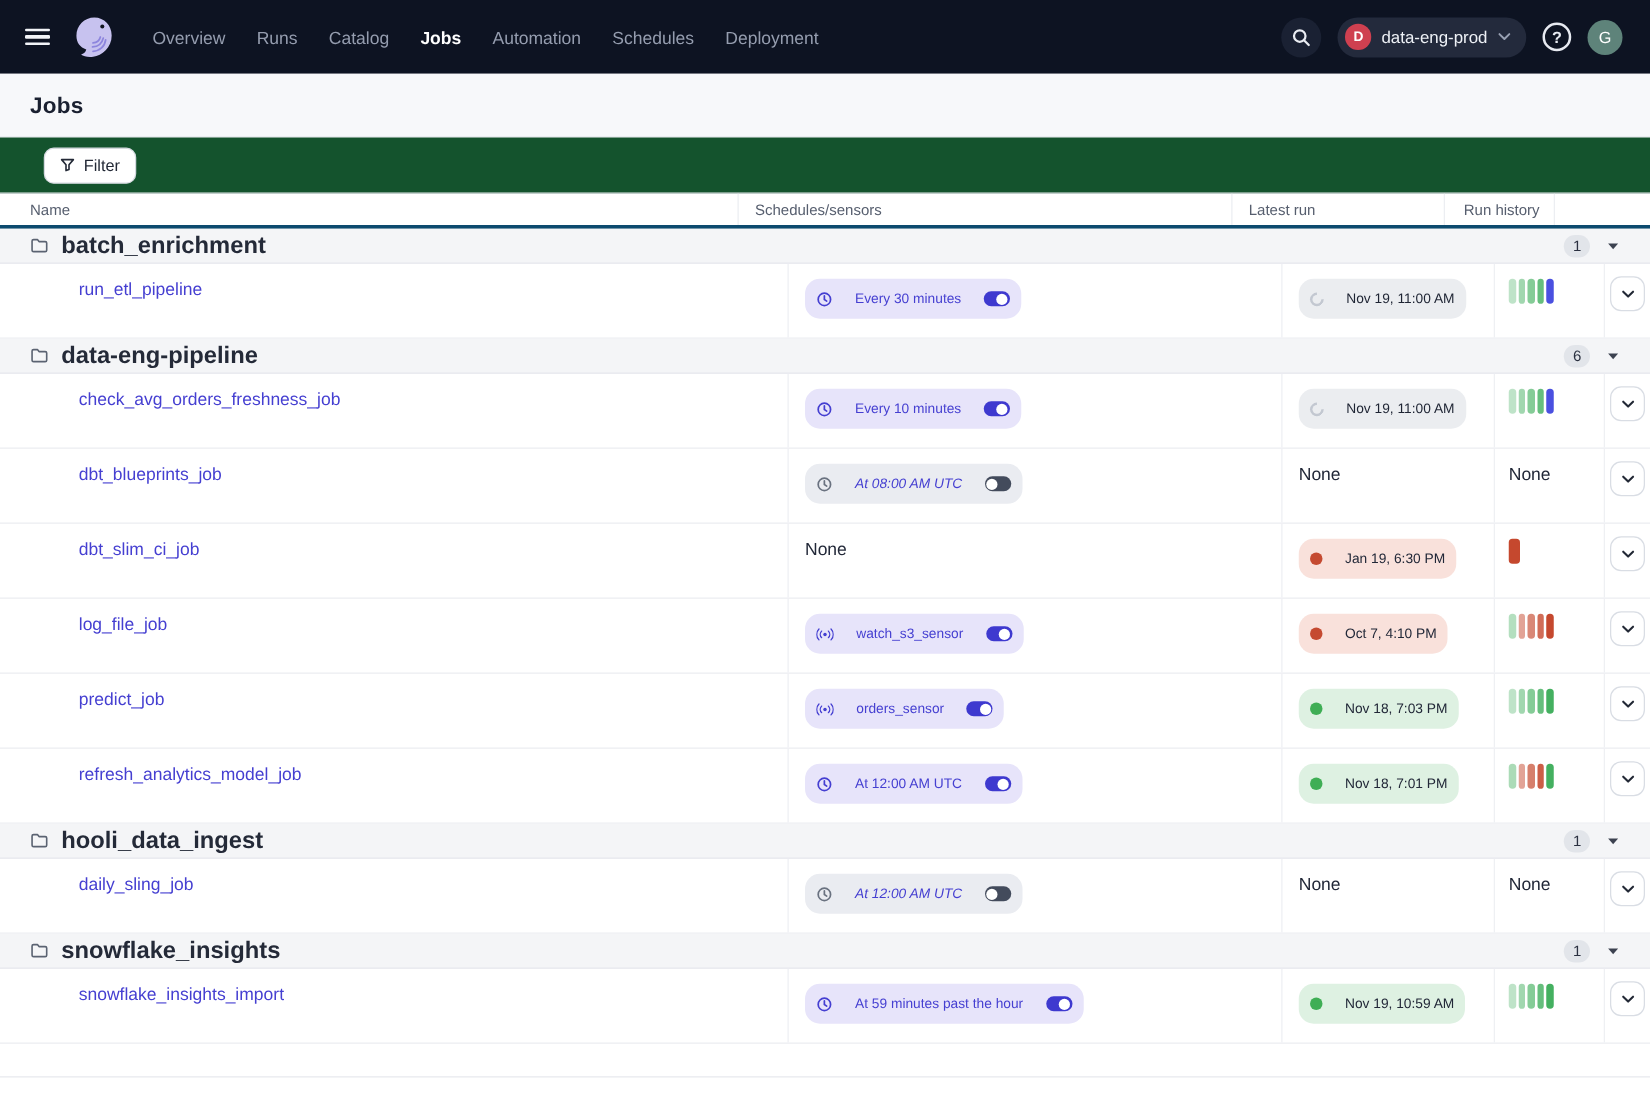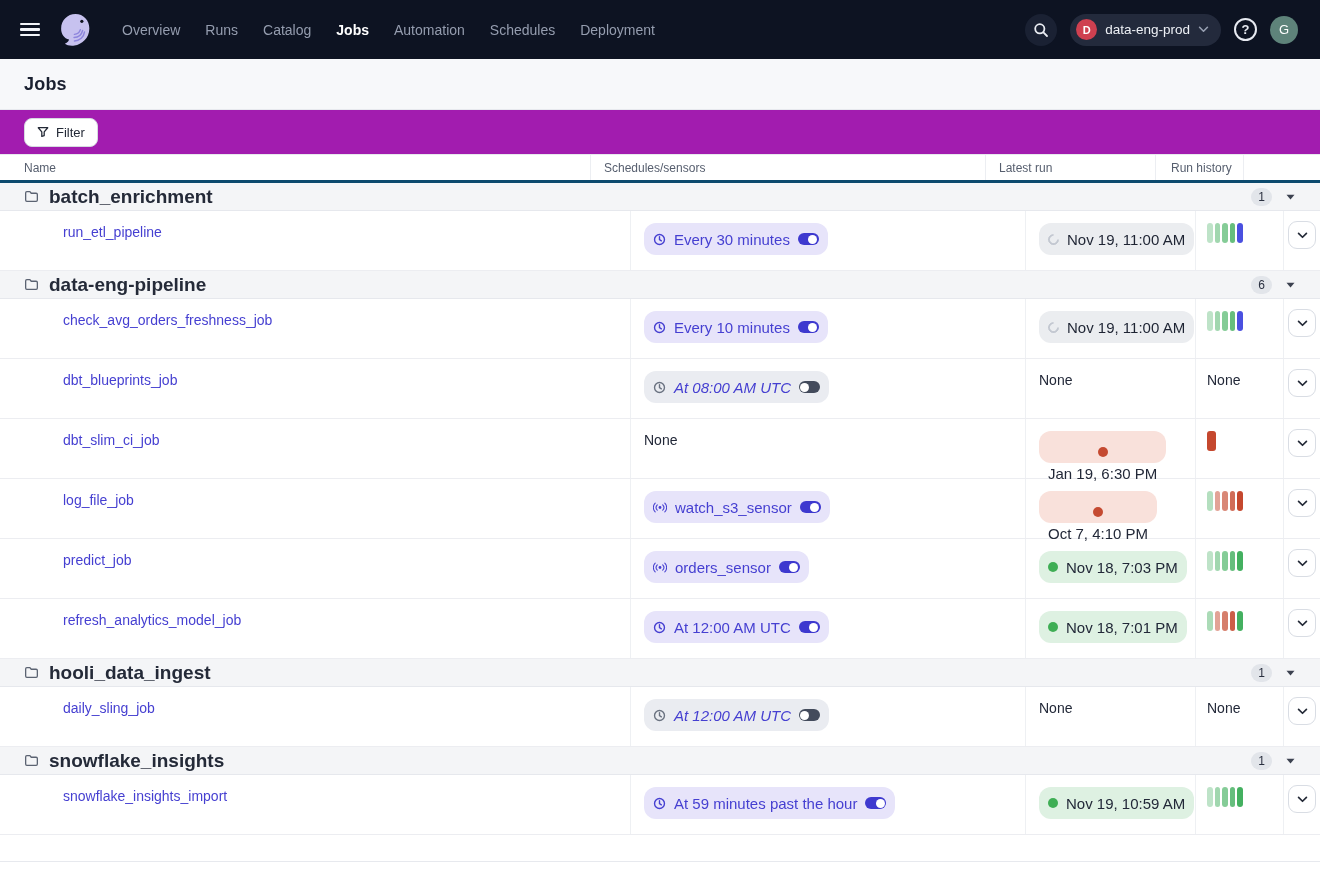--- a/index.html
+++ b/index.html
@@ -24,22 +24,22 @@
   .deploy-name { color:#eef1f6; font-size:13.5px; }
   .help-btn { width:23px; height:23px; border-radius:50%; border:2px solid #e7eaf1; color:#e7eaf1;
     font-size:13px; font-weight:700; display:flex; align-items:center; justify-content:center; cursor:pointer; }
   .avatar { width:28px; height:28px; border-radius:50%; background:#5e837a; color:#fff; font-size:13px;
     display:flex; align-items:center; justify-content:center; cursor:pointer; }
 
   
   .titlebar { height:51px; background:#f7f8fa; border-bottom:1px solid #e7e9ee; display:flex;
     align-items:center; padding:0 24px; }
   .page-title { font-size:18px; font-weight:700; color:#1a2030; letter-spacing:.2px; }
-  .filterbar { height:45px; background:#a21caf; border-bottom:1px solid #e7e9ee; display:flex;
-    align-items:center; padding:0 24px; }
+  .filterbar { height:45px; background:#14532d; border-bottom:1px solid #e7e9ee; display:flex;
+    align-items:center; padding:0 35px; }
   .filter-btn { height:29px; background:#fff; border:1px solid #d6dae1; border-radius:8px;
     display:inline-flex; align-items:center; gap:7px; padding:0 12px; font-size:13px; color:#232936;
     cursor:pointer; font-family:inherit; }
 
   
   .grid-row { display:grid; grid-template-columns:590px 395px 170px 88px 77px; }
   .thead { height:28px; align-items:center; border-bottom:3px solid #0c4a6e; }
   .hcell { font-size:12px; color:#565e6e; padding-left:13px; height:100%; display:flex; align-items:center; }
   .hcell:first-child { padding-left:24px; }
   .hcell + .hcell { border-left:1px solid #eceef2; }
@@ -57,27 +57,27 @@
   .job-row { height:60px; border-bottom:1px solid #ecedf1; }
   .jcell { padding:12px 0 0 13px;margin-left:40px; }
   .jcell + .jcell { border-left:1px solid #eef0f3; }
   .jcell.c1 { padding-left:23px; }
   .jcell.c4 { padding-left:11px; }
   .jcell.c5 { display:flex; justify-content:center; padding:10px 0 0 0; border-left:1px solid #eef0f3; }
   .job-link { font-size:14px; color:#453fd1; text-decoration:none; cursor:pointer; }
   .cell-text { font-size:14px; color:#222838; }
 
   .chip { display:inline-flex; align-items:center; height:24px; border-radius:12px; padding:16px 9px;
-    font-size:15px; gap:8px; cursor:pointer; white-space:nowrap; }
+    font-size:11px; gap:18px; cursor:pointer; white-space:nowrap; }
   .chip .chip-ic { display:flex; }
   .chip.schedule-on  { background:#e7e4fa; color:#453fd1; }
   .chip.schedule-off { background:#eaecf1; color:#453fd1;font-style:italic; }
   .chip.schedule-off .chip-ic { color:#6a7280; }
   .chip.neutral { background:#ebedf0; color:#1e2433; }
-  .chip.fail    { background:#f9e1db; color:#222838;flex-direction:column; }
+  .chip.fail    { background:#f9e1db; color:#222838; }
   .chip.success { background:#def1e2; color:#222838; }
 
   .toggle { width:21px; height:12px; border-radius:7px; position:relative; flex:0 0 auto; cursor:pointer; }
   .toggle.on  { background:#3e39cf; }
   .toggle.off { background:#434b5c; }
   .toggle .knob { position:absolute; top:1.5px; width:9px; height:9px; border-radius:50%; background:#fff; }
   .toggle.on  .knob { right:1.5px; }
   .toggle.off .knob { left:1.5px; }
 
   .ring { width:11px; height:11px; border-radius:50%; border:2px solid #c3c8d1; border-top-color:transparent;

